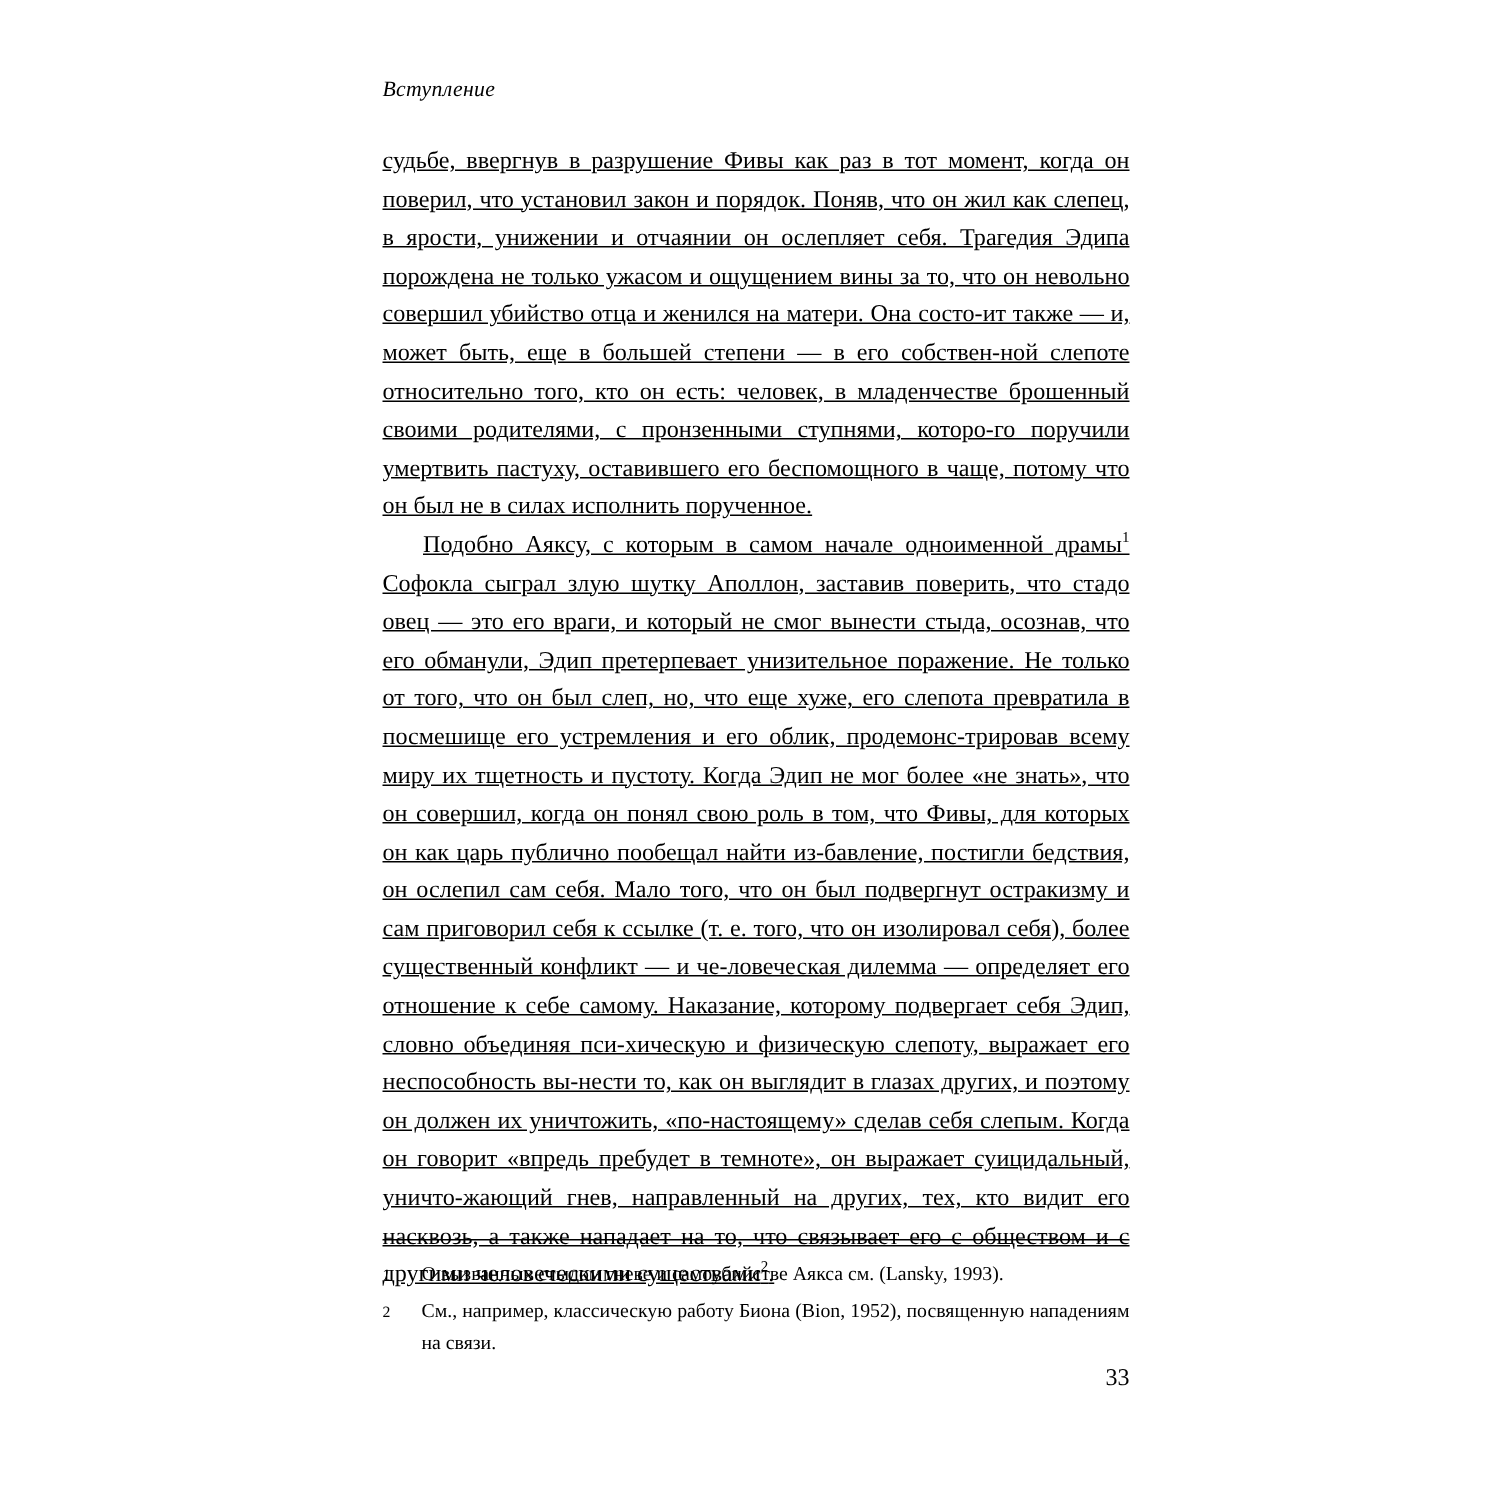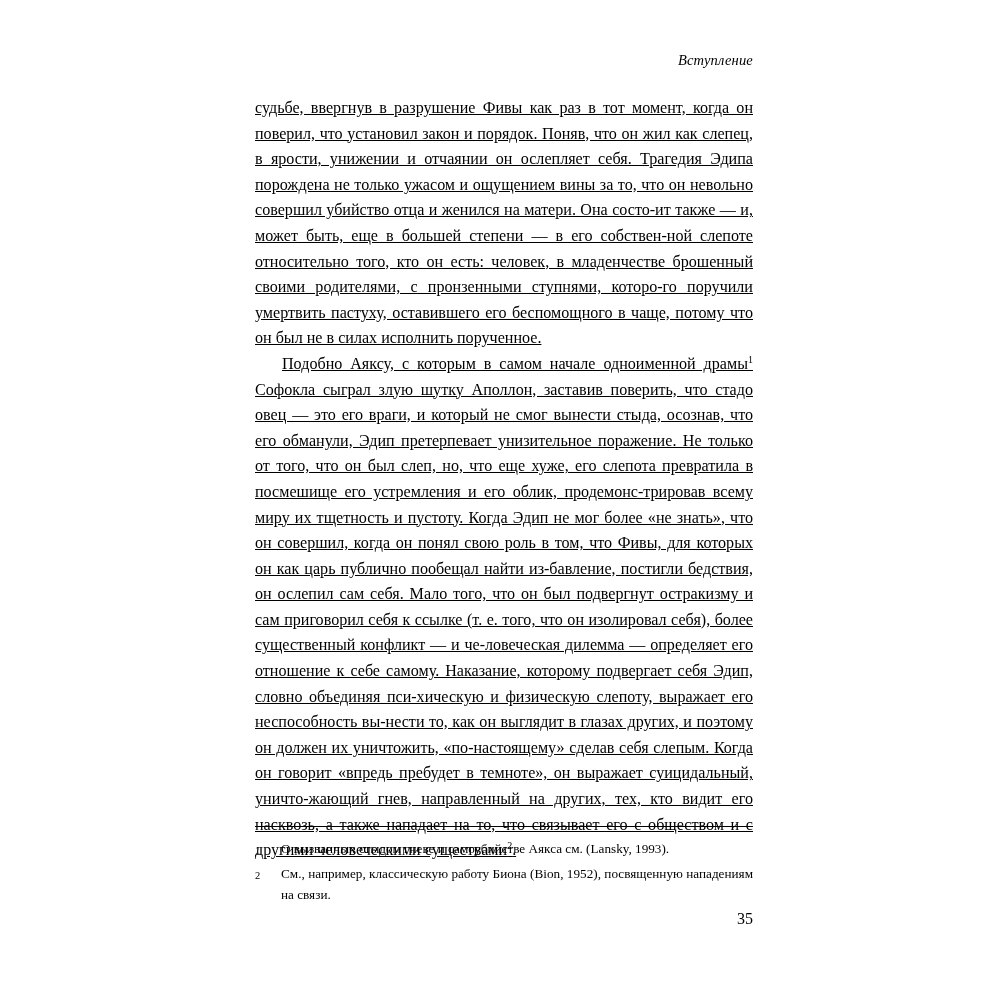--- a/index.html
+++ b/index.html
@@ -21,21 +21,21 @@
     background: #ffffff;
     box-sizing: border-box;
   }
   .content {
     position: absolute;
     left: 255px;
     top: 52px;
     width: 498px;
   }
   .running-head {
-    text-align: right;
+    text-align: left;
     font-style: italic;
     font-size: 14.5px;
     letter-spacing: 0.2px;
     margin-bottom: 26px;
   }
   .body-text p {
     margin: 0;
     font-size: 16.1px;
     line-height: 25.6px;
     text-align: justify;
@@ -114,15 +114,15 @@
       <div class="fn-num">1</div>
       <div class="fn-text">О вызванных стыдом гневе и самоубийстве Аякса см. (Lansky, 1993).</div>
     </div>
 
     <div class="fn-item">
       <div class="fn-num">2</div>
       <div class="fn-text">См., например, классическую работу Биона (Bion, 1952), посвященную нападениям на связи.</div>
     </div>
   </div>
 
-  <div class="folio">35</div>
+  <div class="folio">33</div>
 
 </div>
 
 </body></html>

